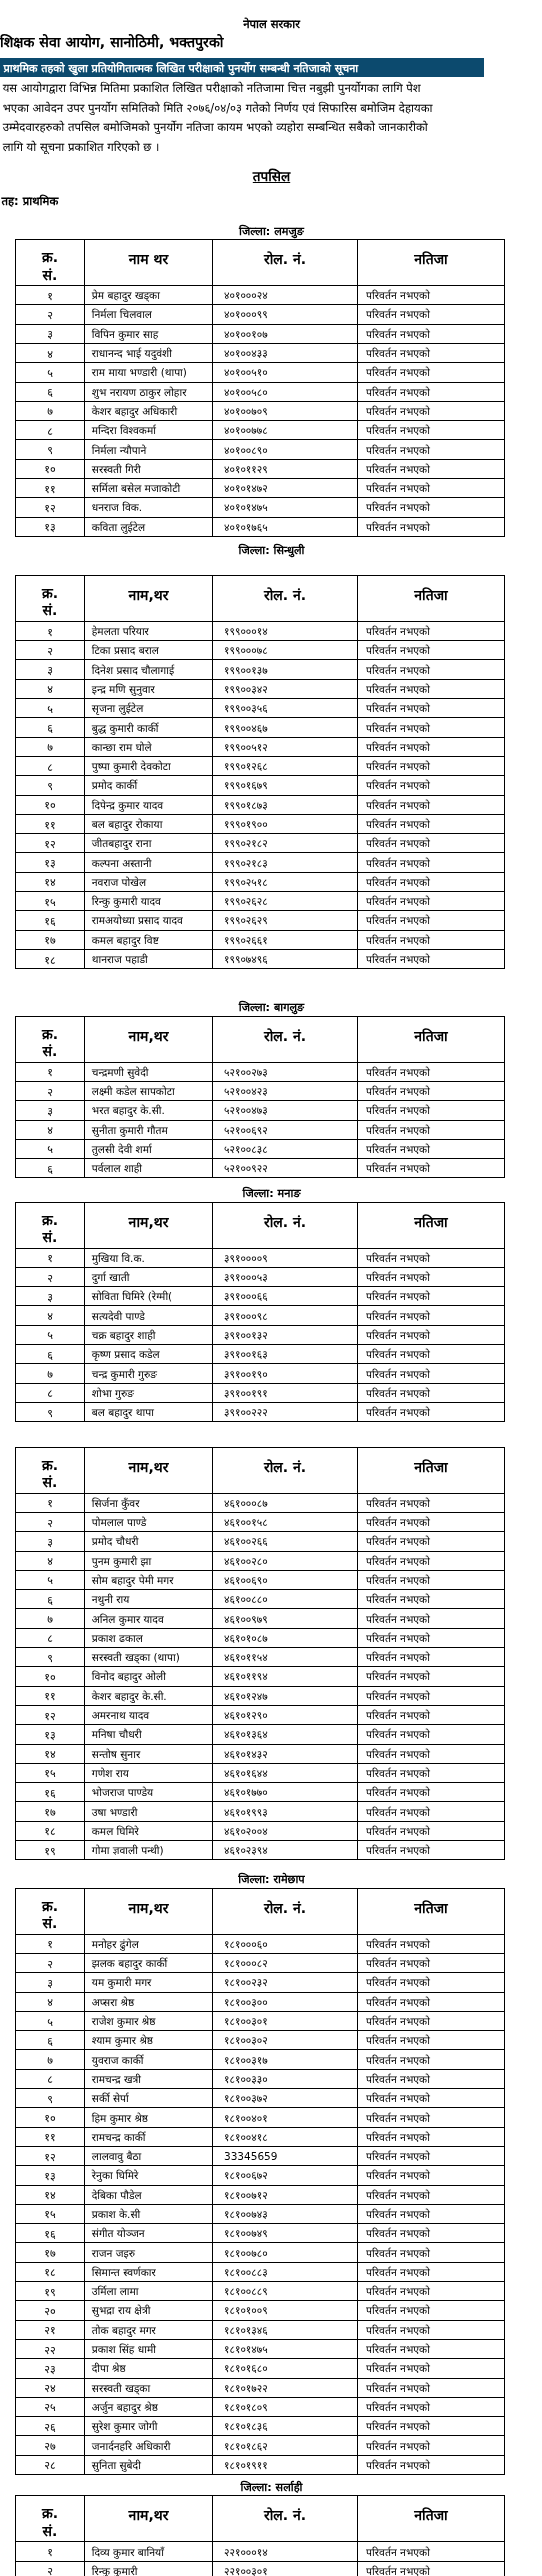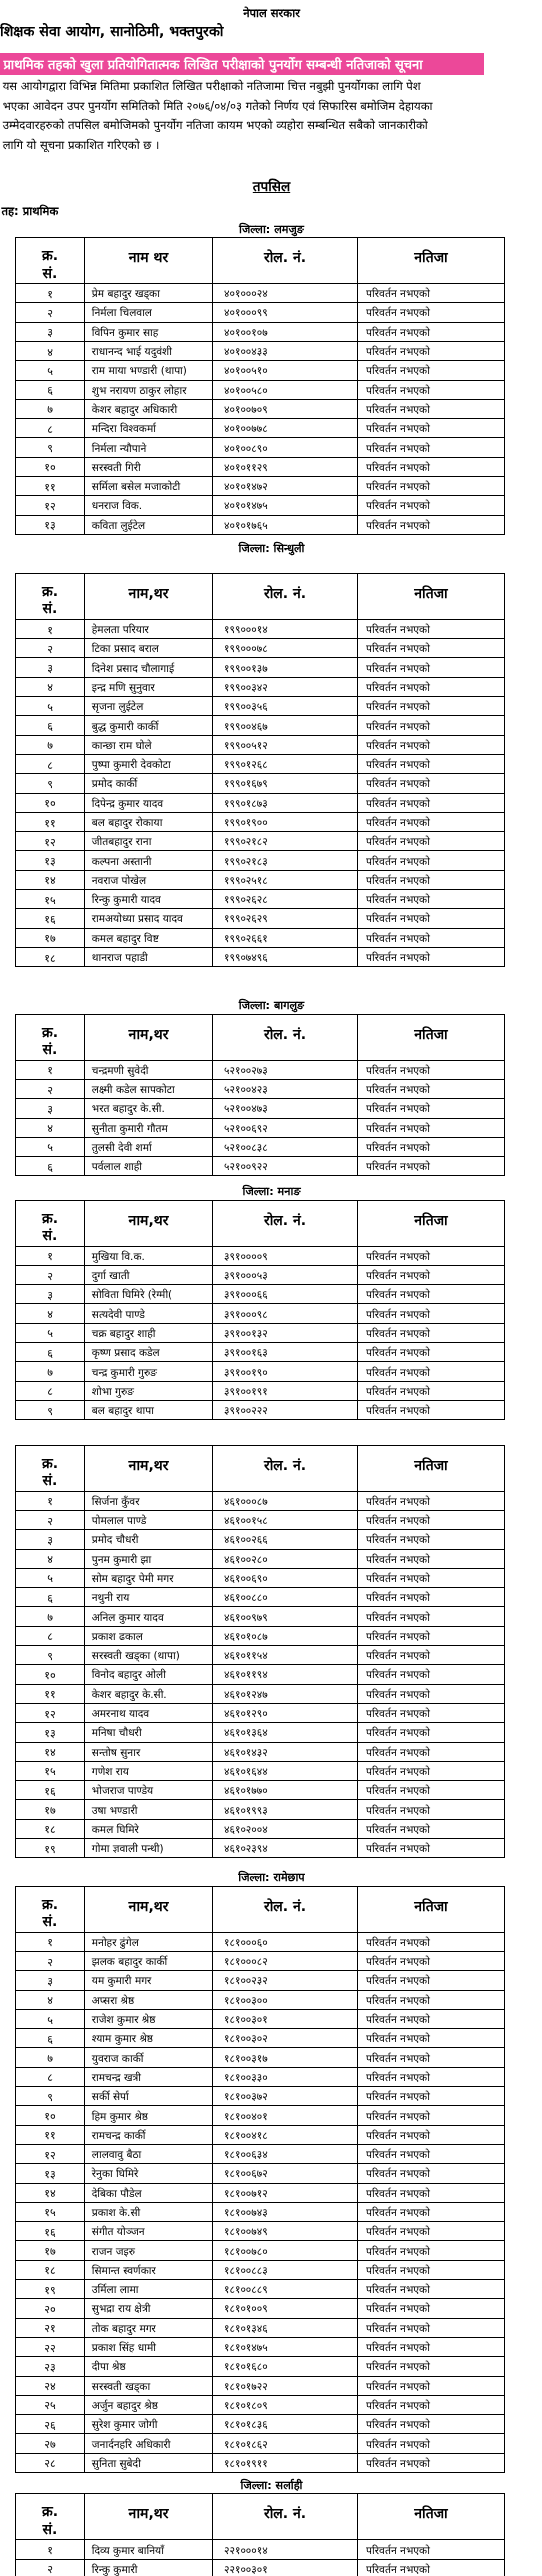--- a/index.html
+++ b/index.html
@@ -1,44 +1,44 @@
 <!DOCTYPE html>
 <html style="font-size:11px"><head>
 <meta charset="utf-8">
 <style>
   html,body { margin:0; padding:0; }
   body {
     width:543px; background:#ffffff; color:#000000;
     font-family:"DejaVu Sans","Liberation Sans",sans-serif;
   }
-  .gov-line { text-align:center; font-weight:bold; font-size:11.5px; padding-top:5px; }
+  .gov-line { text-align:center; font-weight:bold; font-size:11.5px; padding-top:16px; }
   .org-line { text-align:left; font-weight:bold; font-size:14.2px; margin-top:0.7px; }
   .banner {
-    background:#ec4899; color:#fff; font-weight:bold; font-size:13px;
-    width:479px; padding:2px 2px 2.7px 3.4px; margin-top:13px;
+    background:#0c4a6e; color:#fff; font-weight:bold; font-size:11px;
+    width:479px; padding:2px 2px 2.7px 3.4px; margin-top:7px;
   }
   .para { font-size:11.5px; line-height:1.7; padding:2px 2.7px 0 2.7px; }
   .tapasil {
     text-align:center; font-weight:bold; font-size:13.6px;
-    text-decoration:underline; margin-top:20px;
+    text-decoration:underline; margin-top:8px;
   }
   .level { font-weight:bold; font-size:11.5px; padding-left:1.4px; margin-top:8.1px; }
   .tbl-sec { margin-top:5.4px; }
   .district-title { text-align:center; font-weight:bold; font-size:11.2px; margin-bottom:1.4px; }
   table { border-collapse:collapse; margin-left:15px; width:488px; table-layout:fixed; }
   th,td { border:1.1px solid #000; overflow:hidden; }
   th { font-size:14px; height:31px; font-weight:bold; vertical-align:top; padding-top:9px; text-align:center; }
   th.sn-h { white-space:pre-line; line-height:1.25; }
   td { height:18.3px; font-size:10.5px; padding-top:0; padding-bottom:0; }
   td.sn { text-align:center; font-size:11px; }
   td.name { padding-left:6.8px; }
   td.roll { padding-left:11px; }
   td.result { padding-left:8.1px; }
   
-  #tables .tbl-sec:nth-of-type(1) { margin-top:3px; }
+  #tables .tbl-sec:nth-of-type(1) { margin-top:15px; }
   #tables .tbl-sec:nth-of-type(2) { margin-top:5.4px; }
   #tables .tbl-sec:nth-of-type(2) .district-title { margin-bottom:17.6px; }
   #tables .tbl-sec:nth-of-type(3) { margin-top:30px; }
   #tables .tbl-sec:nth-of-type(4) { margin-top:6.8px; }
   #tables .tbl-sec:nth-of-type(5) { margin-top:24.4px; }
   #tables .tbl-sec:nth-of-type(6) { margin-top:11px; }
   #tables .tbl-sec:nth-of-type(7) { margin-top:4.1px; }
 </style>
 </head>
 <body>
@@ -636,21 +636,21 @@
           </tr>
           <tr>
             <td class="sn">११</td>
             <td class="name">रामचन्द्र कार्की</td>
             <td class="roll">१८१००४१८</td>
             <td class="result">परिवर्तन नभएको</td>
           </tr>
           <tr>
             <td class="sn">१२</td>
             <td class="name">लालवावु बैठा</td>
-            <td class="roll">१८१००६३४</td>
+            <td class="roll">33345659</td>
             <td class="result">परिवर्तन नभएको</td>
           </tr>
           <tr>
             <td class="sn">१३</td>
             <td class="name">रेनुका घिमिरे</td>
             <td class="roll">१८१००६७२</td>
             <td class="result">परिवर्तन नभएको</td>
           </tr>
           <tr>
             <td class="sn">१४</td>

